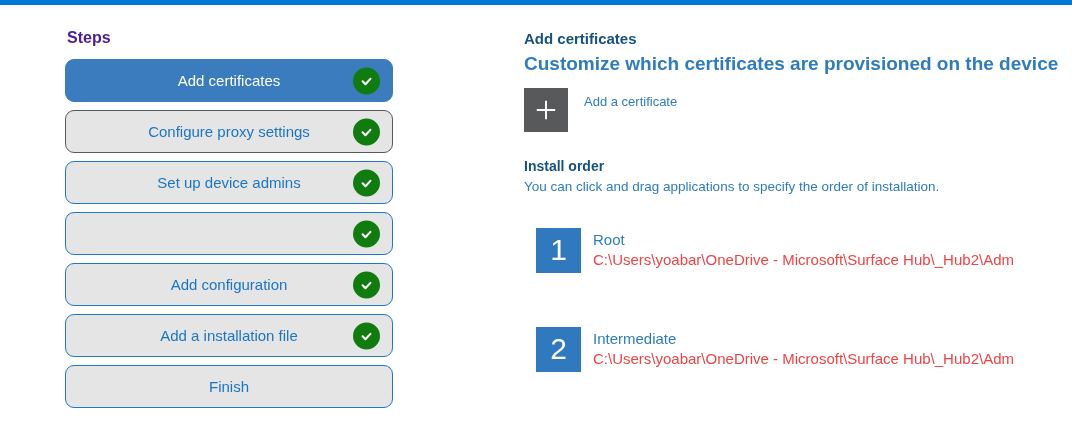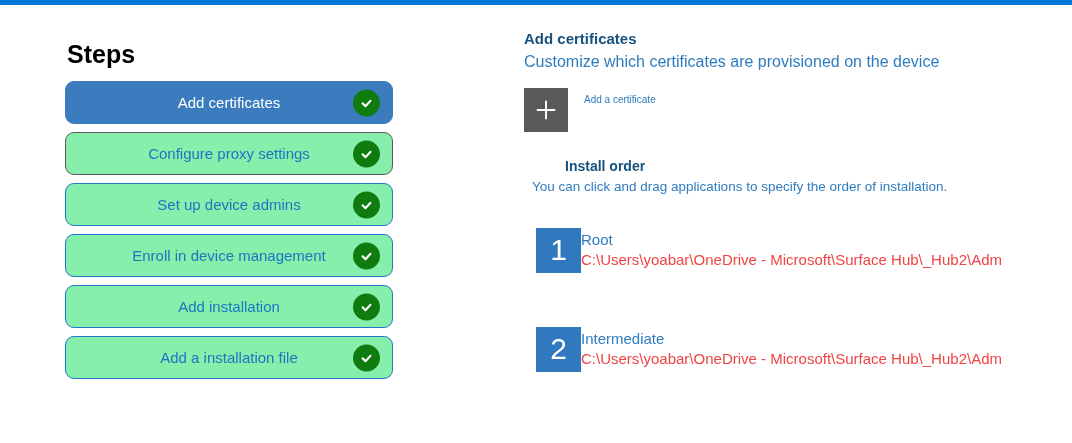--- a/index.html
+++ b/index.html
@@ -2,51 +2,51 @@
 <html><head>
 <meta charset="utf-8">
 <style>
   * { margin:0; padding:0; box-sizing:border-box; }
   html,body { width:1072px; height:443px; background:#ffffff; overflow:hidden;
               font-family:"Liberation Sans", sans-serif; }
   .top-bar { position:absolute; left:0; top:0; width:1072px; height:5px; background:#0078D7; }
 
   
   .steps-panel { position:absolute; left:65px; top:24px; width:328px; }
-  .steps-title { font-size:25px; font-weight:bold; color:#000000; margin:16px 0 12px 2px; }
+  .steps-title { font-size:16px; font-weight:bold; color:#4c1d95; margin:5px 0 12px 2px; }
   .step-btn { position:relative; width:328px; height:43px; margin-bottom:8px;
-              border:1.5px solid #2278C8; border-radius:9px; background:#86efac;
+              border:1.5px solid #2278C8; border-radius:9px; background:#e5e5e5;
               display:flex; align-items:center; justify-content:center; cursor:pointer; }
   .step-btn .step-label { font-size:15px; color:#1B76C2; }
   .step-btn--active { background:#3A7CBD; border-color:#3A7CBD; }
   .step-btn--active .step-label { color:#ffffff; }
   .step-btn--gray { border-color:#5A5A5A; }
   .check-badge { position:absolute; right:12px; top:50%; transform:translateY(-50%);
                  width:27px; height:27px; border-radius:50%; background:#107C10;
                  display:flex; align-items:center; justify-content:center; }
 
   
   .content-panel { position:absolute; left:524px; top:30px; width:548px; height:405px; }
   .content-title { position:absolute; left:0; top:0; font-size:15px; font-weight:bold; color:#17527F; }
-  .content-subtitle { position:absolute; left:0; top:23px; font-size:16px; color:#2E7CBF; white-space:nowrap; }
+  .content-subtitle { position:absolute; left:0; top:23px; font-size:19px; color:#2E7CBF; white-space:nowrap;font-weight:bold; }
   .add-cert-row { position:absolute; left:0; top:58px; display:flex; align-items:flex-start; cursor:pointer; }
   .plus-tile { width:44px; height:44px; background:#58595B; display:flex;
                align-items:center; justify-content:center; }
-  .add-cert-label { font-size:10px; color:#2E7CBF; margin:6px 0 0 16px; }
+  .add-cert-label { font-size:13px; color:#2E7CBF; margin:6px 0 0 16px; }
 
-  .install-title { position:absolute; left:0; top:128px; font-size:14px; font-weight:bold; color:#17527F;margin-left:41px; }
-  .install-hint { position:absolute; left:0; top:149px; font-size:13.5px; color:#2E7CBF; white-space:nowrap;margin-left:8px; }
+  .install-title { position:absolute; left:0; top:128px; font-size:14px; font-weight:bold; color:#17527F; }
+  .install-hint { position:absolute; left:0; top:149px; font-size:13.5px; color:#2E7CBF; white-space:nowrap; }
 
   .install-item { position:absolute; left:12px; display:flex; align-items:flex-start; cursor:grab; }
   .install-item--1 { top:198px; }
   .install-item--2 { top:297px; }
   .order-tile { width:45px; height:45px; background:#3179BE; color:#ffffff;
                 display:flex; align-items:center; justify-content:center;
                 font-size:30px; font-weight:300; padding-bottom:2px; }
-  .item-text { max-width:478px; }
+  .item-text { margin-left:12px; max-width:478px; }
   .item-name { font-size:15px; color:#2E7CBF; line-height:20px; margin-top:2px; }
   .item-path { font-size:15px; color:#ef4444; line-height:19px; white-space:nowrap; overflow:hidden; }
 </style>
 </head>
 <body>
 
 <div class="top-bar"></div>
 
 <div class="steps-panel">
   <h2 class="steps-title">Steps</h2>
@@ -72,46 +72,48 @@
   <div class="step-btn">
     <span class="step-label">Set up device admins</span>
     <span class="check-badge">
       <svg width="17" height="17" viewBox="0 0 24 24">
           <path d="M6.5 12.5l4 4L17.5 9" fill="none" stroke="#ffffff" stroke-width="3" stroke-linecap="round" stroke-linejoin="round"></path>
         </svg>
     </span>
   </div>
 
   <div class="step-btn">
-    <span class="step-label">Enroll in device management</span>
     <span class="check-badge">
       <svg width="17" height="17" viewBox="0 0 24 24">
           <path d="M6.5 12.5l4 4L17.5 9" fill="none" stroke="#ffffff" stroke-width="3" stroke-linecap="round" stroke-linejoin="round"></path>
         </svg>
     </span>
   </div>
 
   <div class="step-btn">
-    <span class="step-label">Add installation</span>
+    <span class="step-label">Add configuration</span>
     <span class="check-badge">
       <svg width="17" height="17" viewBox="0 0 24 24">
           <path d="M6.5 12.5l4 4L17.5 9" fill="none" stroke="#ffffff" stroke-width="3" stroke-linecap="round" stroke-linejoin="round"></path>
         </svg>
     </span>
   </div>
 
   <div class="step-btn">
     <span class="step-label">Add a installation file</span>
     <span class="check-badge">
       <svg width="17" height="17" viewBox="0 0 24 24">
           <path d="M6.5 12.5l4 4L17.5 9" fill="none" stroke="#ffffff" stroke-width="3" stroke-linecap="round" stroke-linejoin="round"></path>
         </svg>
     </span>
   </div>
 
+  <div class="step-btn">
+    <span class="step-label">Finish</span>
+  </div>
 </div>
 
 <div class="content-panel">
   <div class="content-title">Add certificates</div>
   <div class="content-subtitle">Customize which certificates are provisioned on the device</div>
 
   <div class="add-cert-row">
     <div class="plus-tile">
       <svg width="26" height="26" viewBox="0 0 24 24">
           <path d="M12 3.5v17M3.5 12h17" stroke="#ffffff" stroke-width="1.8" fill="none"></path>

